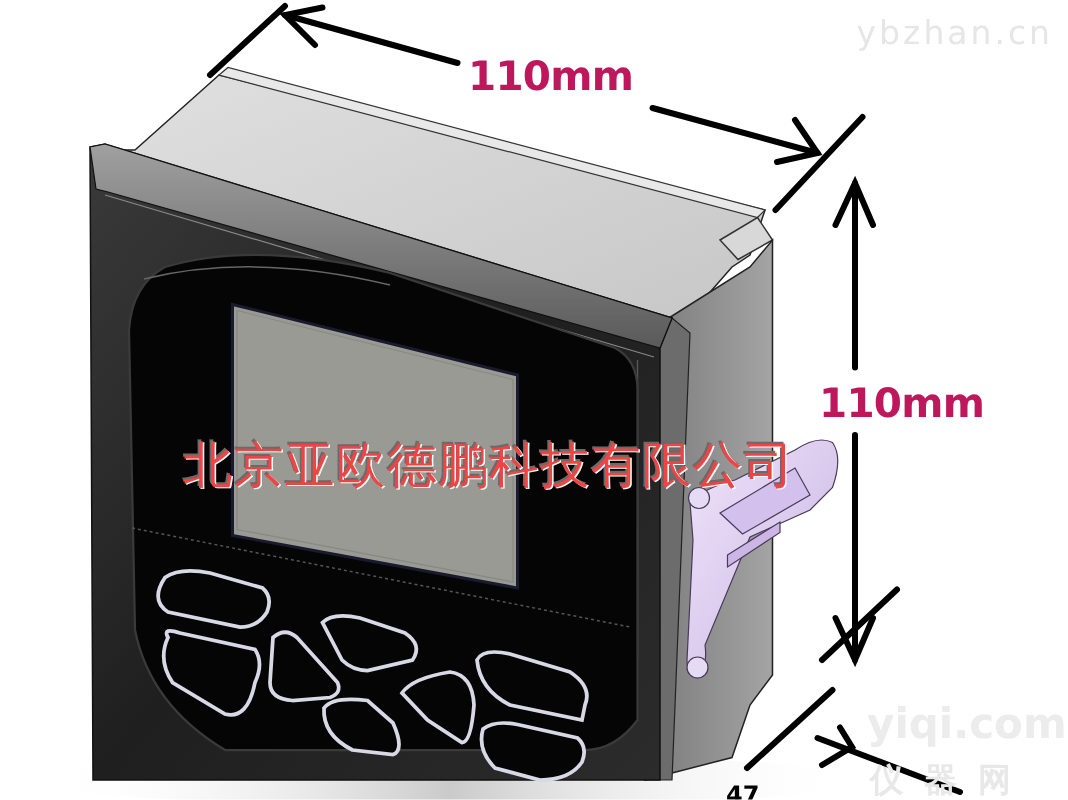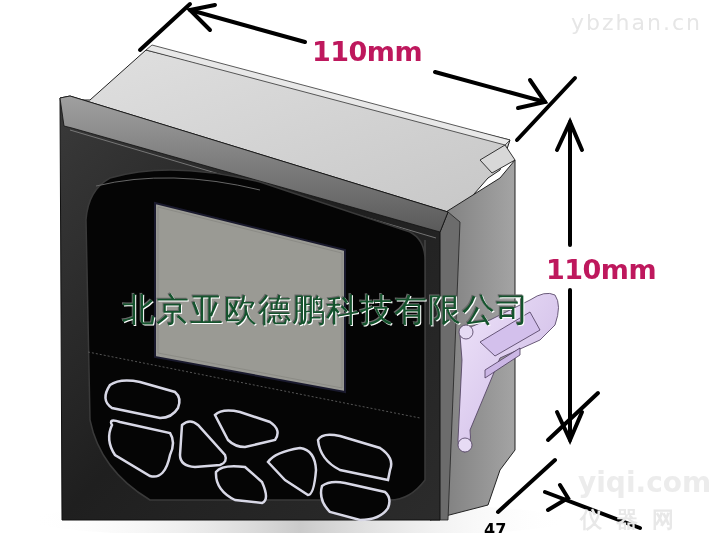--- a/index.html
+++ b/index.html
@@ -1,20 +1,20 @@
 <!DOCTYPE html>
 <html><head>
 <meta charset="utf-8">
 <style>
   html, body { margin:0; padding:0; background:#ffffff; }
   body { width:712px; height:533px; overflow:hidden; position:relative; font-family:"DejaVu Sans", sans-serif; }
   #stage { position:absolute; left:0; top:0; width:712px; height:533px; }
   .dim-label { position:absolute; font-family:"DejaVu Sans", sans-serif; font-weight:bold; color:#be185d; font-size:27px; letter-spacing:-0.5px; }
   .wm-ybzhan { position:absolute; right:10px; top:10px; font-family:"DejaVu Sans", sans-serif; font-size:22px; color:#e6e6e6; letter-spacing:2px; }
-  .wm-company { position:absolute; left:122px; top:288px; font-family:Liberation Mono, monospace; font-size:33px; color:#14532d; letter-spacing:1px;
+  .wm-company { position:absolute; left:122px; top:288px; font-family:Liberation Mono, monospace; font-size:33px; color:#ef4444; letter-spacing:1px;
     text-shadow: 1px 1px 0 #ffffff, -1px -1px 0 #6a6a6a; white-space:nowrap; }
   .wm-yiqi { position:absolute; left:578px; top:466px; font-family:"DejaVu Sans", sans-serif; font-weight:bold; font-size:28px; color:#ececec; }
   .wm-yiqi-cn { position:absolute; left:580px; top:505px; font-family:"DejaVu Sans", sans-serif; font-weight:bold; font-size:22px; color:#e8e8e8; letter-spacing:14px; }
   .dim-small { position:absolute; left:484px; top:520px; font-family:"DejaVu Sans", sans-serif; font-weight:bold; font-size:16px; color:#000; }
 </style>
 </head>
 <body>
 
 <div id="stage">
 <svg width="712" height="533" viewBox="0 0 712 533" xmlns="http://www.w3.org/2000/svg">

